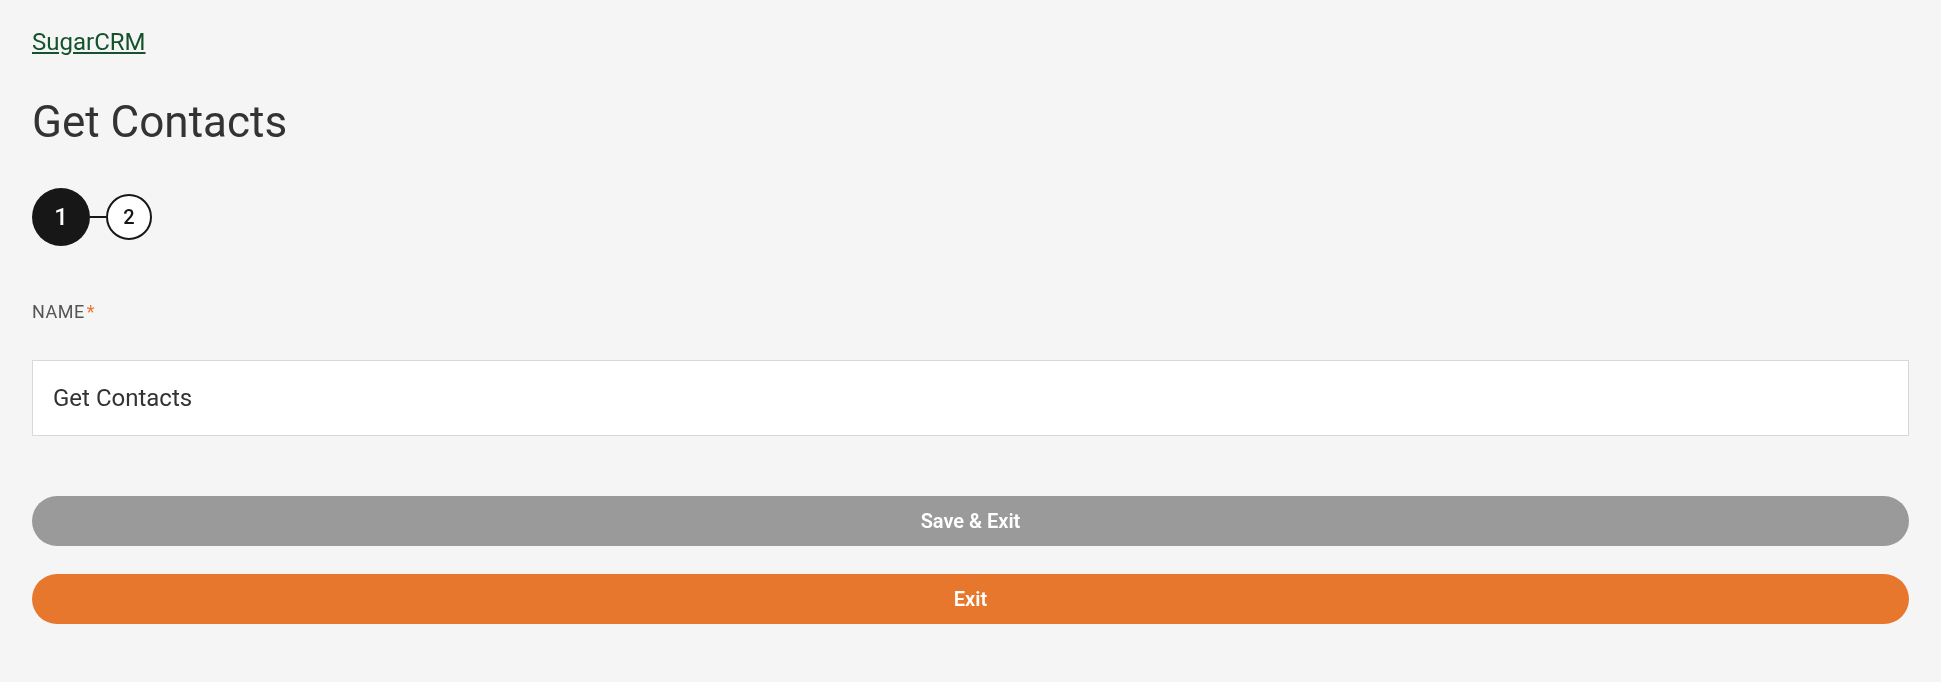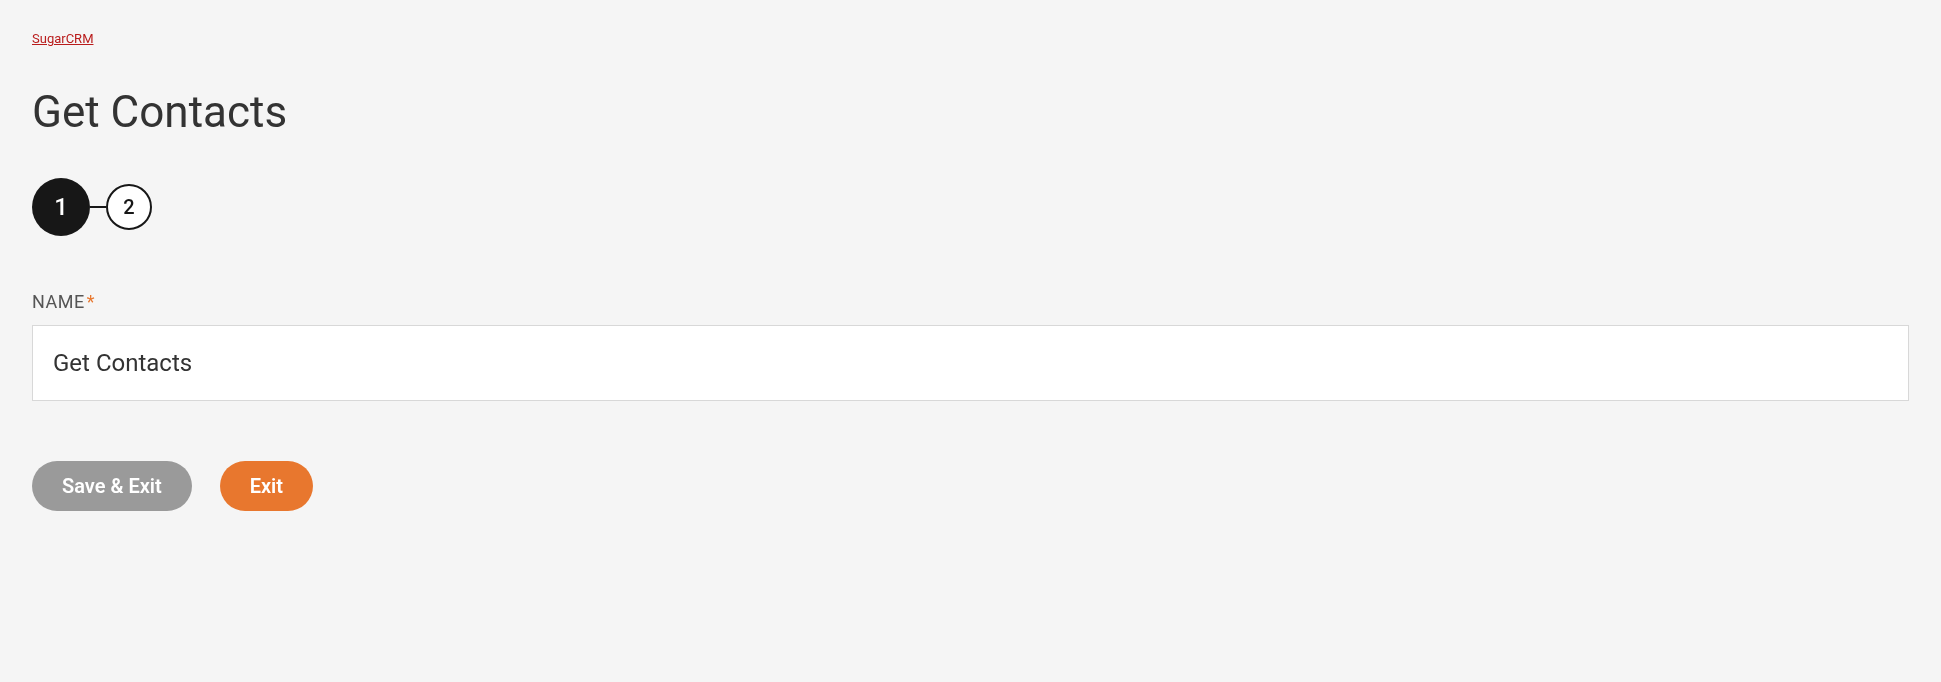--- a/index.html
+++ b/index.html
@@ -9,22 +9,22 @@
     }
     body {
       font-family: -apple-system, BlinkMacSystemFont, "Segoe UI", Roboto, "Helvetica Neue", Arial, sans-serif;
       background: #f5f5f5;
       padding: 28px 32px;
       color: #333;
       width: 1941px;
       min-height: 682px;
     }
     .breadcrumb {
-      font-size: 13px;
-      color: #b91c1c;
+      font-size: 24px;
+      color: #14532d;
       text-decoration: underline;
       cursor: pointer;
       display: inline-block;
       margin-bottom: 40px;
     }
     .page-title {
       font-size: 44px;
       font-weight: 400;
       color: #333;
       margin-bottom: 40px;
@@ -60,21 +60,21 @@
     }
     .step-connector {
       width: 16px;
       height: 2px;
       background: #171717;
     }
     .field-label {
       font-size: 18px;
       color: #555;
       letter-spacing: 0.5px;
-      margin-bottom: 13px;
+      margin-bottom: 38px;
       text-transform: uppercase;
     }
     .required {
       color: #e8772e;
       margin-left: 2px;
     }
     .text-input {
       width: 100%;
       height: 76px;
       border: 1px solid #d8d8d8;
@@ -82,20 +82,21 @@
       font-size: 24px;
       color: #333;
       padding: 0 20px;
       outline: none;
       font-family: inherit;
       margin-bottom: 60px;
     }
     .button-row {
       display: flex;
       gap: 28px;
+      flex-direction: column;
     }
     .btn {
       border: none;
       border-radius: 999px;
       height: 50px;
       padding: 0 30px;
       font-size: 20px;
       font-weight: 600;
       color: #fff;
       cursor: pointer;

